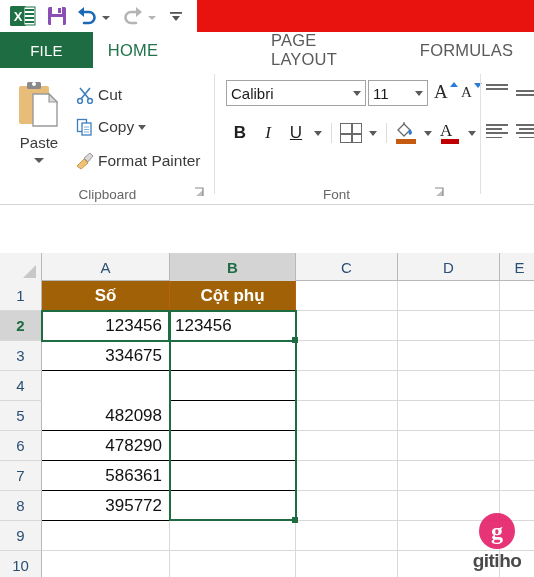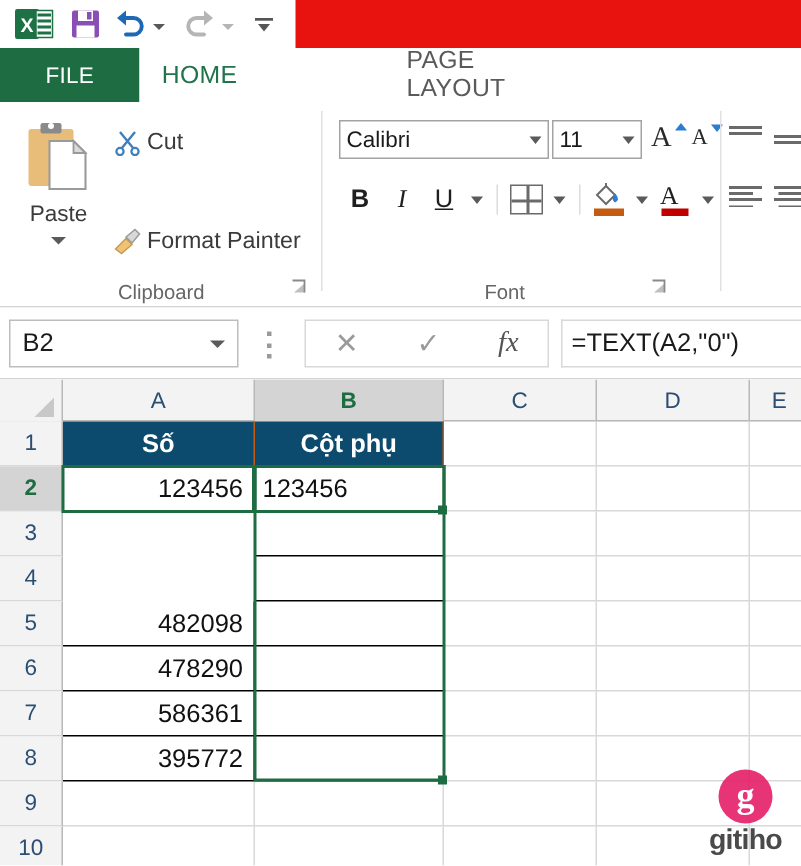--- a/index.html
+++ b/index.html
@@ -231,21 +231,21 @@
   }
   .rowh.sel { background: #d4d4d4; color: #1e6c41; font-weight: bold; }
 
   .cell {
     position: absolute; display: flex; align-items: center;
     font-size: 17px; color: #111111;
     border-right: 1px solid #d8d8d8; border-bottom: 1px solid #d8d8d8;
     overflow: hidden; white-space: nowrap;
   }
   .cell.hdr {
-    background: #0c4a6e; color: #ffffff; font-weight: bold;
+    background: #a16207; color: #ffffff; font-weight: bold;
     justify-content: center; border-right: 1px solid #c55a11; border-bottom: none;
   }
   .cell.num { justify-content: flex-end; padding-right: 7px; border-right: 1px solid #000; border-bottom: 1px solid #000; }
   .cell.txt { justify-content: flex-start; padding-left: 5px; }
   .cell.empty-b { border-right: none; border-bottom: 1px solid #000; }
 
   
   .selbox {
     position: absolute; border: 2px solid #1e6c41; pointer-events: none;
   }
@@ -323,20 +323,21 @@
           <path d="M4 8 L12 8 L8 13 Z" fill="#555"></path>
         </svg>
       </div>
     </div>
   </div>
 
   <div class="tabstrip">
     <div class="tab tab-file">FILE</div>
     <div class="tab tab-home">HOME</div>
     <div class="tab tab-pagelayout">PAGE LAYOUT</div>
+    <div class="tab tab-formulas">FORMULAS</div>
   </div>
 
   <div class="ribbon">
 
     <div class="grp grp-clip">
       <div class="paste-btn">
         <svg width="48" height="52" viewBox="0 0 48 52">
           <rect x="4" y="6" width="30" height="38" rx="2" fill="#e8bd7a"></rect>
           <rect x="12" y="2" width="14" height="7" rx="1.5" fill="#8a8a8a"></rect>
           <circle cx="19" cy="4" r="2" fill="#ffffff"></circle>
@@ -351,20 +352,33 @@
         <span class="clip-ico">
           <svg width="18" height="18" viewBox="0 0 18 18">
             <path d="M4 2 L13 13 M14 2 L5 13" stroke="#3f7fbf" stroke-width="1.6" fill="none"></path>
             <circle cx="4" cy="15" r="2.4" stroke="#3f7fbf" stroke-width="1.5" fill="none"></circle>
             <circle cx="14" cy="15" r="2.4" stroke="#3f7fbf" stroke-width="1.5" fill="none"></circle>
           </svg>
         </span>
         <span>Cut</span>
       </div>
 
+      <div class="clip-item ci-copy">
+        <span class="clip-ico">
+          <svg width="18" height="18" viewBox="0 0 18 18">
+            <rect x="1.5" y="1.5" width="9" height="12" fill="#ffffff" stroke="#3f7fbf" stroke-width="1.3"></rect>
+            <rect x="6" y="5" width="9" height="12" fill="#ffffff" stroke="#3f7fbf" stroke-width="1.3"></rect>
+            <g stroke="#7fb0da" stroke-width="1">
+                <path d="M8 9 H13 M8 11.5 H13 M8 14 H13"></path>
+              </g>
+          </svg>
+        </span>
+        <span>Copy</span>
+        <span class="mini-caret"></span>
+      </div>
 
       <div class="clip-item ci-fp">
         <span class="clip-ico">
           <svg width="20" height="18" viewBox="0 0 20 18">
             <path d="M2 14 L9 7 L13 11 L6 17 Z" fill="#f0c274" stroke="#c89a4e" stroke-width="1"></path>
             <path d="M9 6 L15 1 L18 4 L13 10 Z" fill="#d8d8d8" stroke="#9a9a9a" stroke-width="1"></path>
           </svg>
         </span>
         <span>Format Painter</span>
       </div>
@@ -457,40 +471,20 @@
       </span>
       <span class="align-ico" style="left:34px; top:56px;">
         <i style="width:100%"></i>
           <i style="width:72%;margin-left:14%"></i>
           <i style="width:100%"></i>
           <i style="width:72%;margin-left:14%"></i>
       </span>
     </div>
   </div>
 
-  <div class="fbar">
-    <div class="namebox">
-      <span>B2</span>
-      <span class="nb-caret"></span>
-    </div>
-
-    <div class="dots3">
-      <span></span>
-        <span></span>
-        <span></span>
-    </div>
-
-    <div class="fb-btns">
-      <span class="fb-x">✕</span>
-      <span class="fb-check">✓</span>
-      <span class="fb-fx">fx</span>
-    </div>
-
-    <div class="fb-input">=TEXT(A2,"0")</div>
-  </div>
 
   <div class="grid">
 
     <div class="colhdr-row">
       <div class="corner"></div>
       <div class="colh" style="left:42px; width:128px;">A</div>
       <div class="colh sel" style="left:170px; width:126px;">B</div>
       <div class="colh" style="left:296px; width:102px;">C</div>
       <div class="colh" style="left:398px; width:102px;">D</div>
       <div class="colh" style="left:500px; width:40px;">E</div>
@@ -512,20 +506,21 @@
     <div class="cell" style="left:296px; top:28px; width:102px; height:30px;"></div>
     <div class="cell" style="left:398px; top:28px; width:102px; height:30px;"></div>
     <div class="cell" style="left:500px; top:28px; width:40px;  height:30px;"></div>
 
     <div class="cell num" style="left:42px;  top:58px; width:128px; height:30px;">123456</div>
     <div class="cell txt" style="left:170px; top:58px; width:126px; height:30px; border-right:none; border-bottom:none;">123456</div>
     <div class="cell" style="left:296px; top:58px; width:102px; height:30px;"></div>
     <div class="cell" style="left:398px; top:58px; width:102px; height:30px;"></div>
     <div class="cell" style="left:500px; top:58px; width:40px;  height:30px;"></div>
 
+    <div class="cell num" style="left:42px;  top:88px; width:128px; height:30px;">334675</div>
     <div class="cell empty-b" style="left:170px; top:88px; width:126px; height:30px;"></div>
     <div class="cell" style="left:296px; top:88px; width:102px; height:30px;"></div>
     <div class="cell" style="left:398px; top:88px; width:102px; height:30px;"></div>
     <div class="cell" style="left:500px; top:88px; width:40px;  height:30px;"></div>
 
     <div class="cell empty-b" style="left:170px; top:118px; width:126px; height:30px;"></div>
     <div class="cell" style="left:296px; top:118px; width:102px; height:30px;"></div>
     <div class="cell" style="left:398px; top:118px; width:102px; height:30px;"></div>
     <div class="cell" style="left:500px; top:118px; width:40px;  height:30px;"></div>
 

